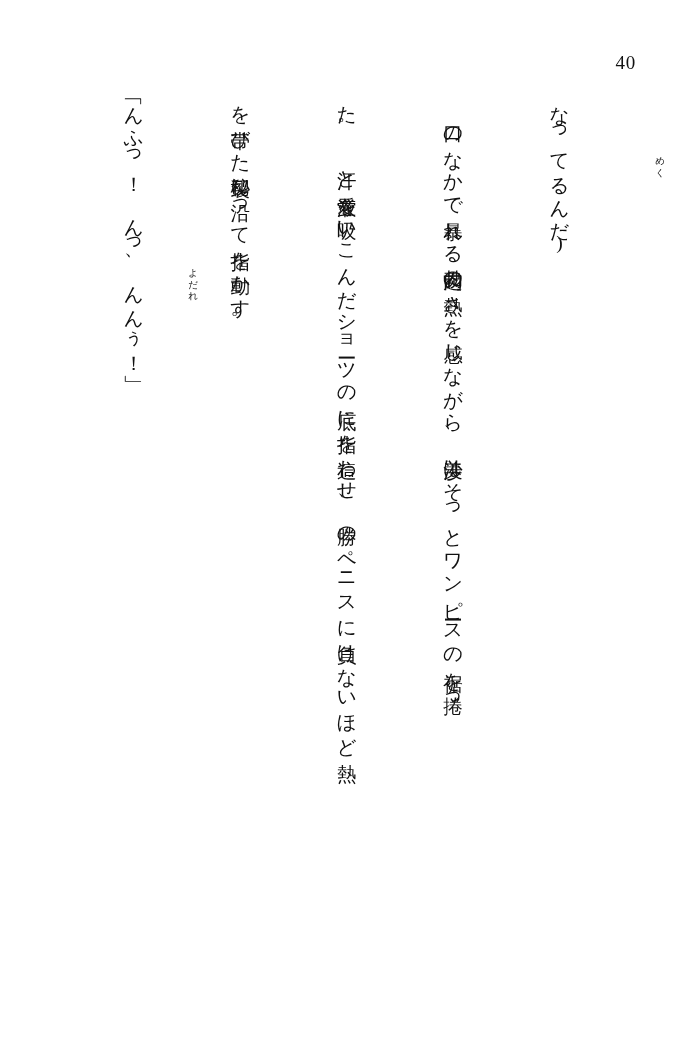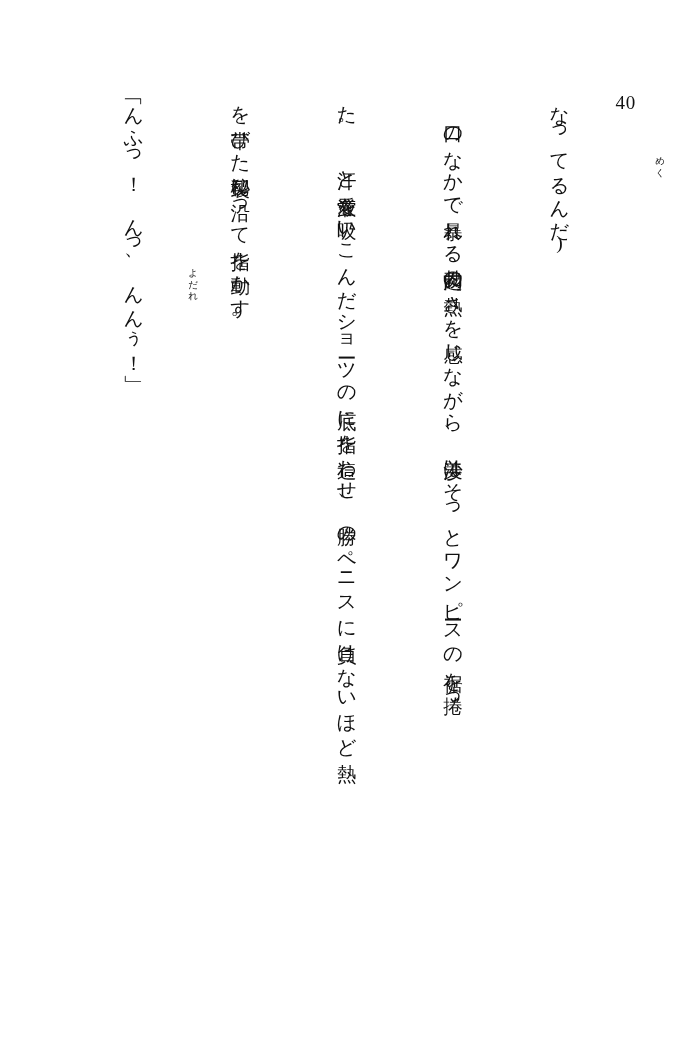--- a/index.html
+++ b/index.html
@@ -25,21 +25,20 @@
 
   
   .page-number {
     position: absolute;
     top: 52px;
     right: 64px;
     font-size: 19px;
     letter-spacing: 0.04em;
     color: #111;
     font-family: "Liberation Serif", "DejaVu Serif", serif;
-    margin-top: 40px;
   }
 
   
   .body-text {
     position: absolute;
     top: 92px;
     right: 52px;
     bottom: 70px;
     left: 46px;
     writing-mode: vertical-rl;

